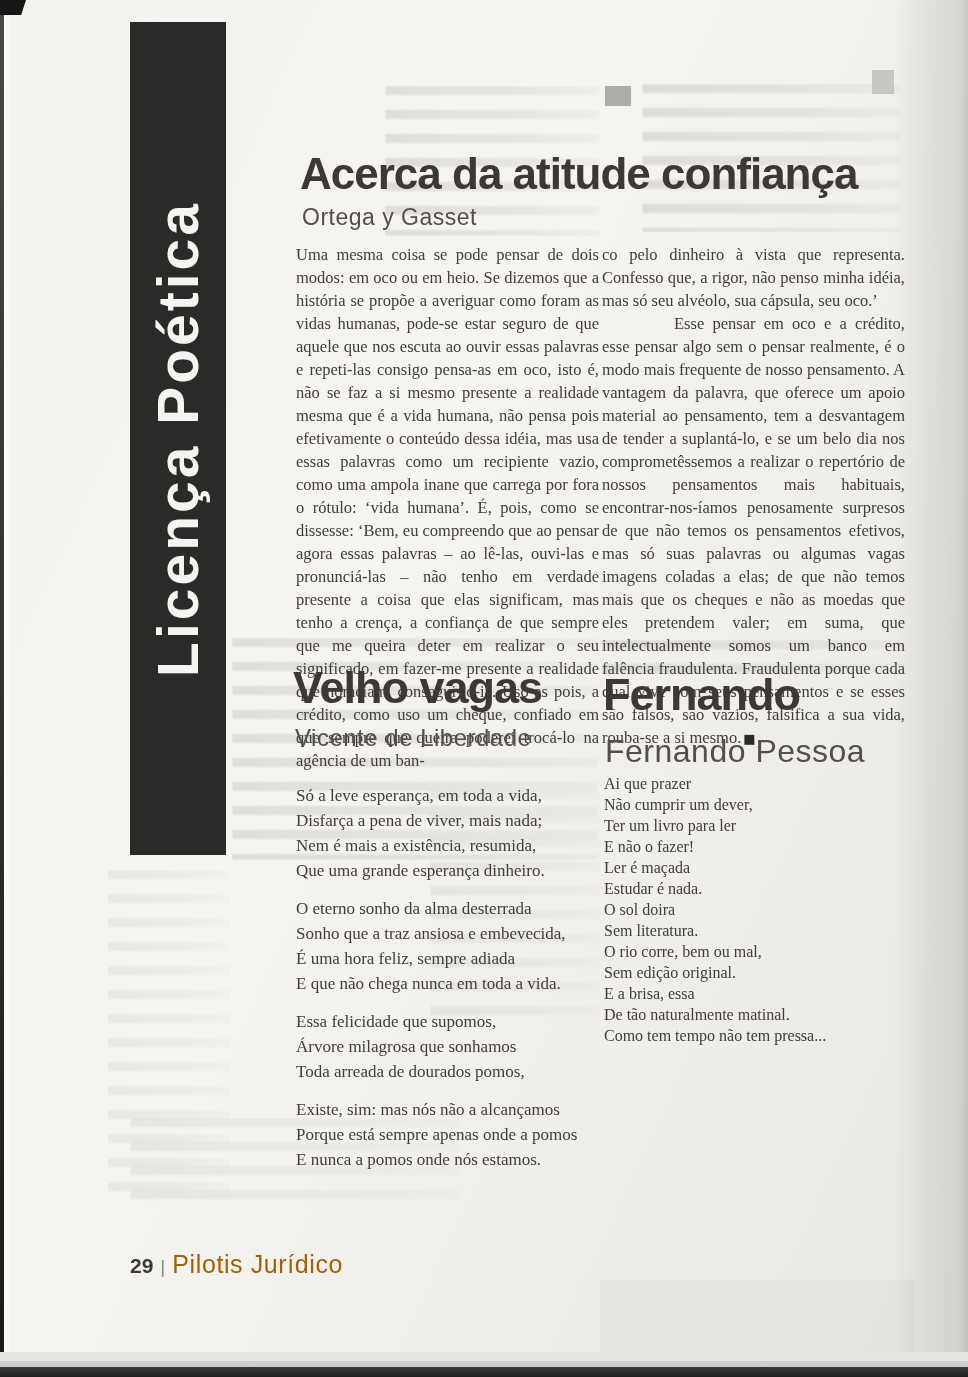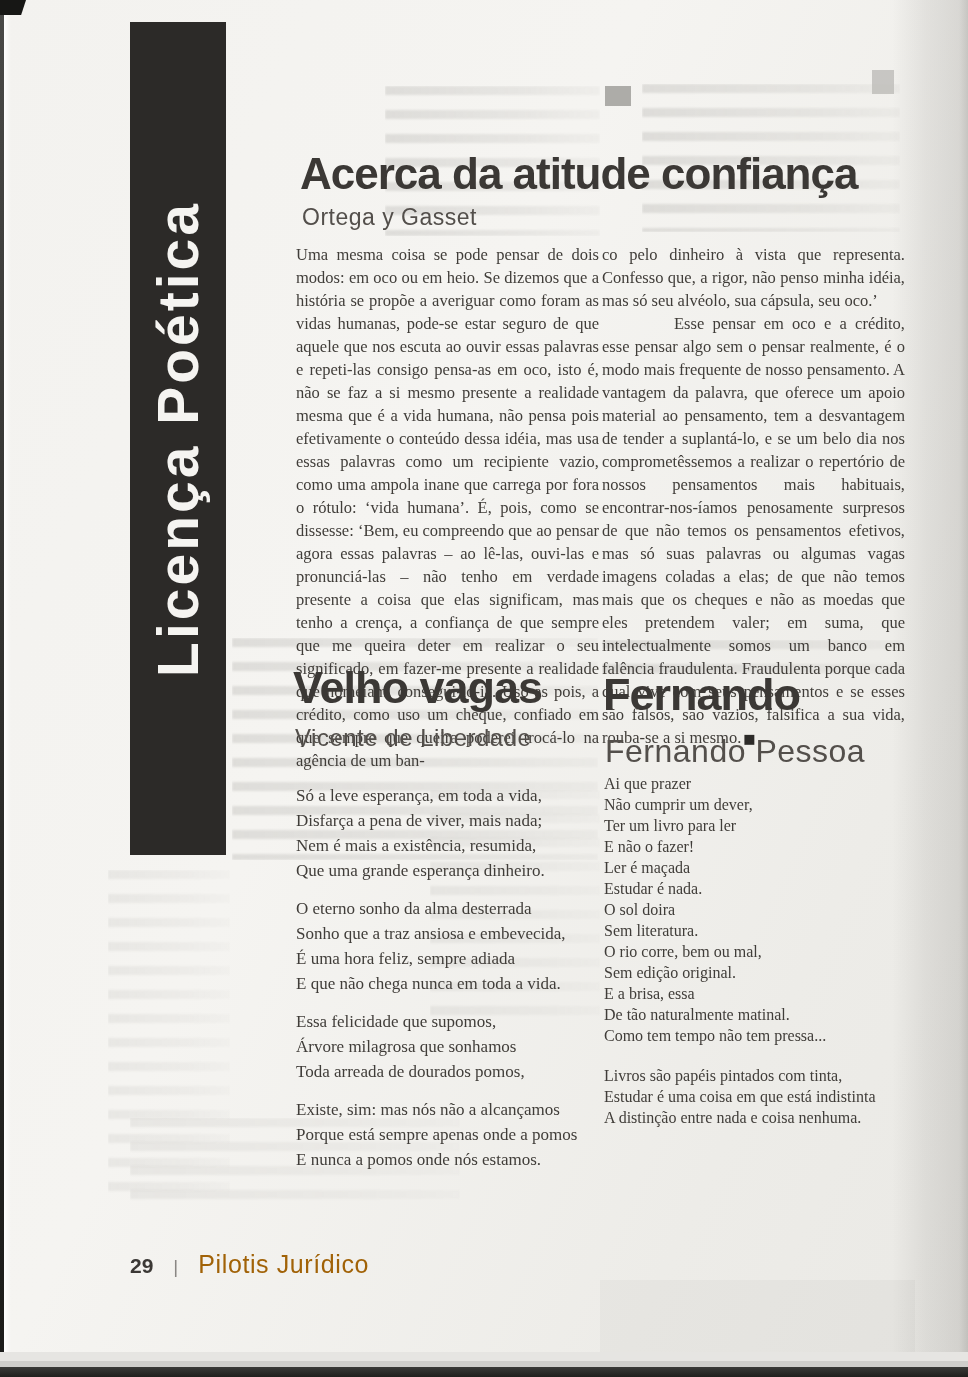--- a/index.html
+++ b/index.html
@@ -60,21 +60,21 @@
 
   .stanza{
     font-family:"Liberation Serif",serif;color:#403d39;z-index:2;
     white-space:pre-line;
   }
   .poem1 .stanza{font-size:17px;line-height:25px;margin-bottom:13px;}
   .poem2 .stanza{font-size:16px;line-height:21px;margin-bottom:19px;}
   .poem-block{position:absolute;z-index:2;}
 
   
-  .footer{left:130px;top:1250px;z-index:2;display:flex;align-items:baseline;gap:20px;
+  .footer{left:130px;top:1250px;z-index:2;display:flex;align-items:baseline;gap:7px;
     font-family:"Liberation Sans",sans-serif;color:#4c4946;}
   .footer .pageno{font-weight:bold;font-size:21px;color:#3b3835;}
   .footer .sep{font-size:19px;color:#8a8784;font-weight:normal;}
   .footer .pub{font-size:25px;letter-spacing:.6px;color:#a16207;}
 </style>
 </head>
 <body>
 
 <div class="ghost" style="left:385px;top:86px;width:215px;height:150px;"></div>
 <div class="ghost" style="left:642px;top:84px;width:258px;height:148px;"></div>
@@ -131,23 +131,20 @@
 E não o fazer!
 Ler é maçada
 Estudar é nada.
 O sol doira
 Sem literatura.
 O rio corre, bem ou mal,
 Sem edição original.
 E a brisa, essa
 De tão naturalmente matinal.
 Como tem tempo não tem pressa...</div>
-  <div class="stanza">Livros são papéis pintados com tinta,
-Estudar é uma coisa em que está indistinta
-A distinção entre nada e coisa nenhuma.</div>
 </div>
 
 <div class="abs footer">
   <span class="pageno">29</span>
   <span class="sep">|</span>
   <span class="pub">Pilotis Jurídico</span>
 </div>
 
 <div class="abs corner-mark"></div>
 <div class="abs edge-right"></div>

